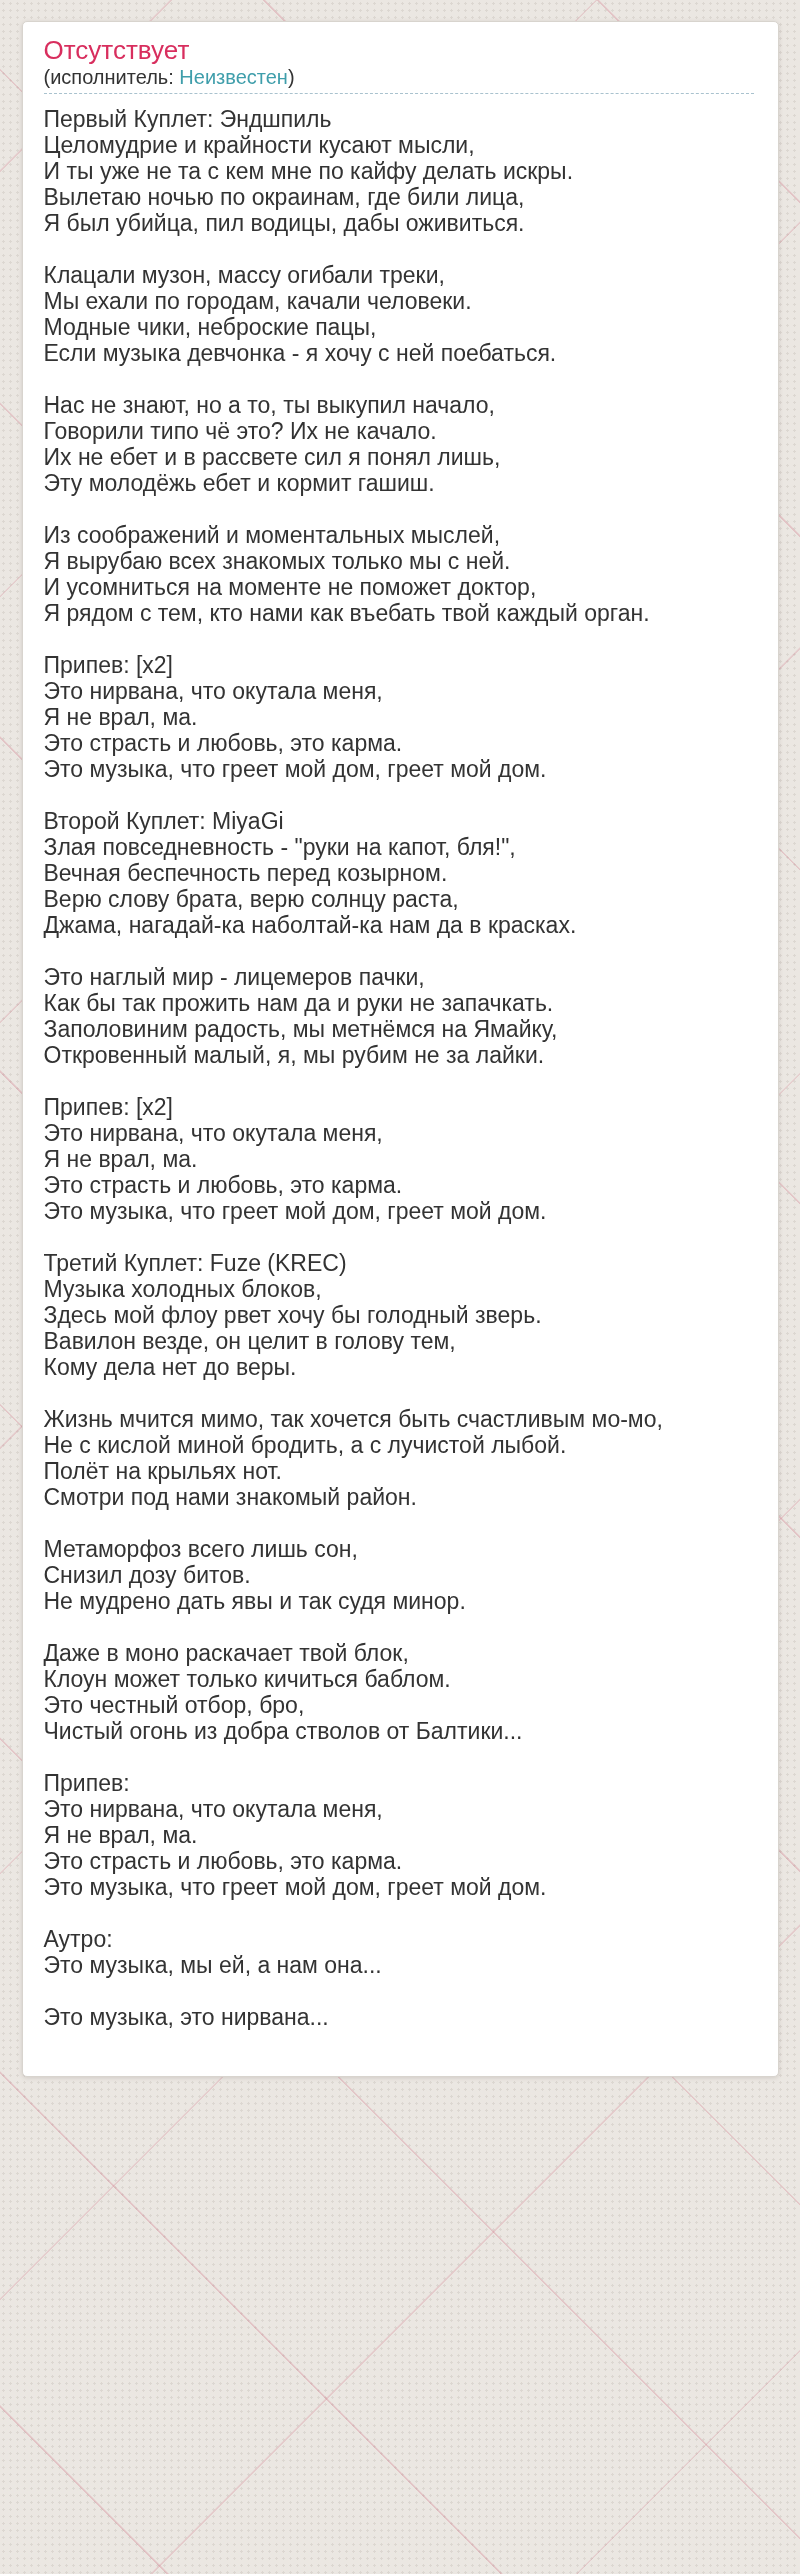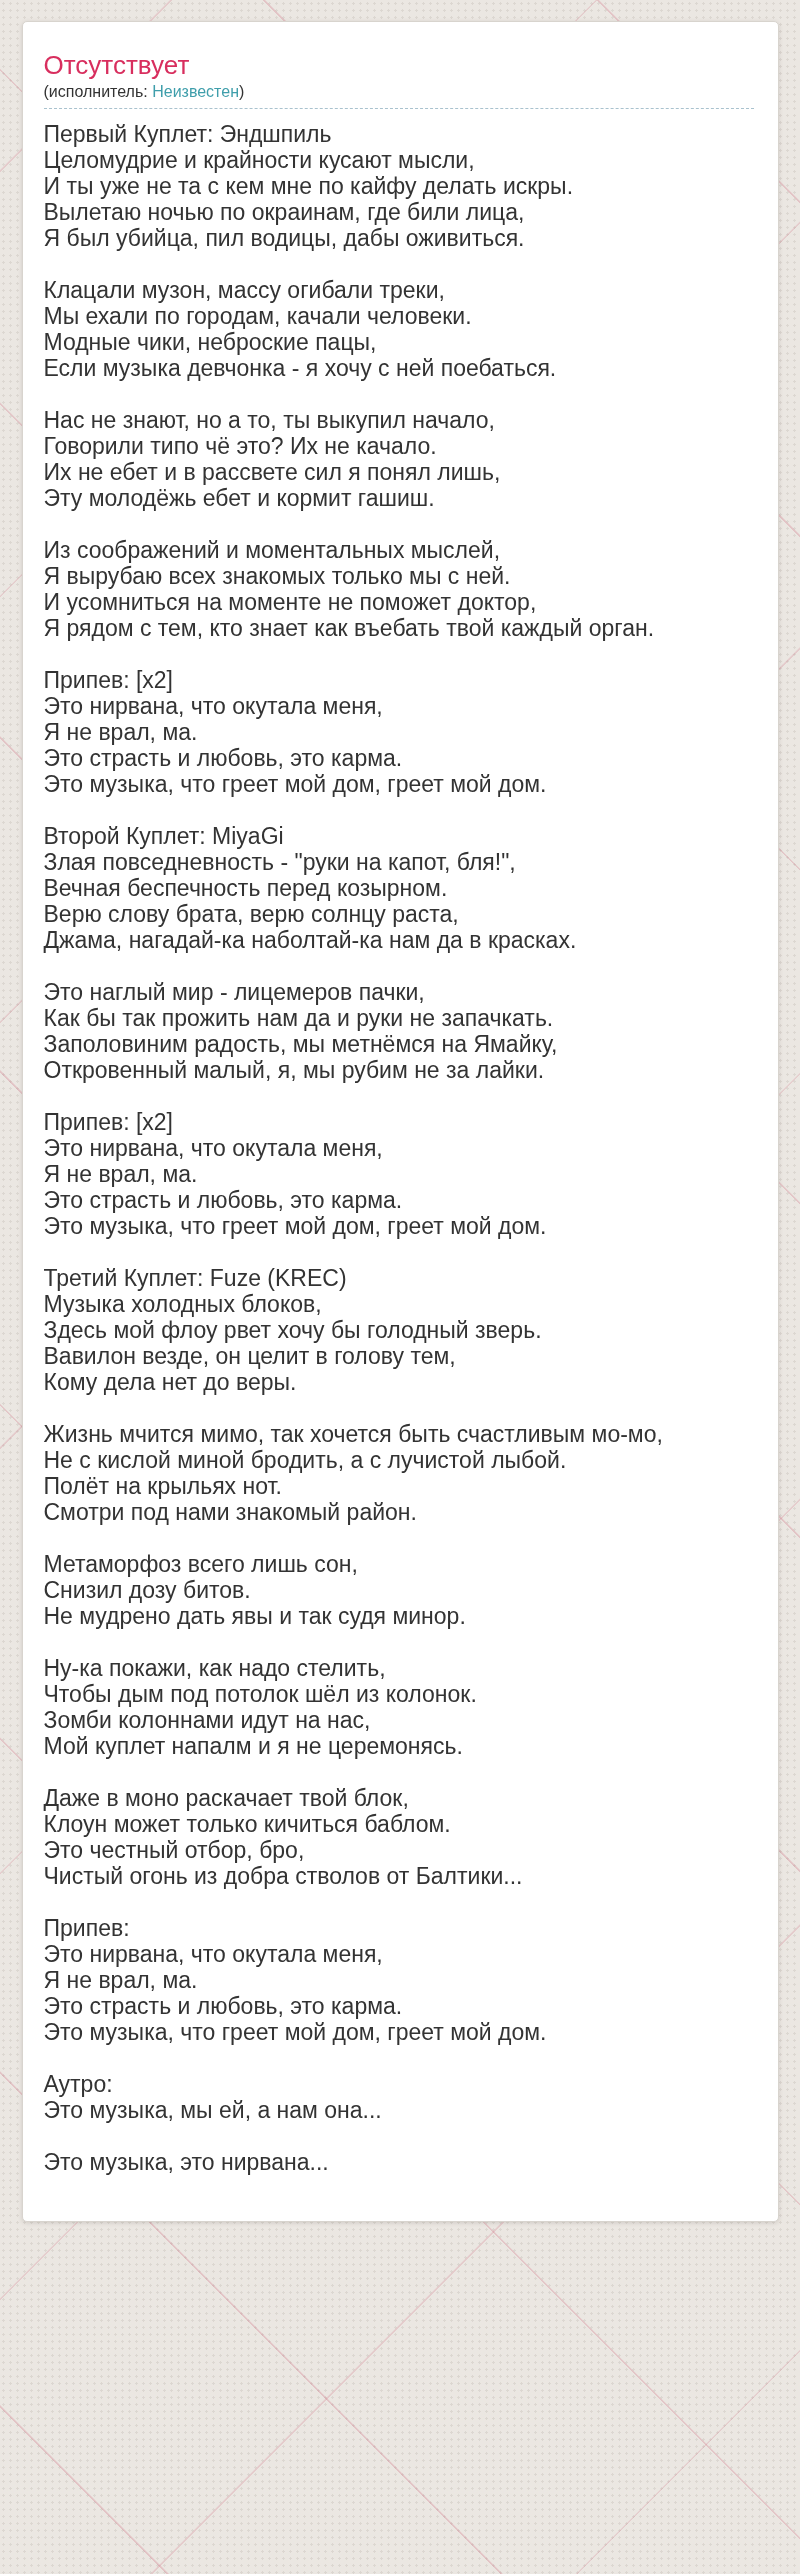--- a/index.html
+++ b/index.html
@@ -32,32 +32,31 @@
     margin: 0 auto;
     background: var(--card-bg, #ffffff);
     border: 1px solid #d8d4ce;
     border-radius: 5px;
     box-shadow: 0 1px 4px rgba(90, 80, 70, 0.18);
     padding: 14px 24px 30px 21px;
   }
   .song-header {
     border-bottom: 1px dashed var(--divider-color, #a9c2ce);
     padding-bottom: 6px;
-    margin-top: 15px;
   }
   .song-title {
     margin: 0;
     font-size: 26px;
     line-height: 28px;
     font-weight: normal;
     color: var(--title-color, #d82e5e);
   }
   .artist-line {
     margin-top: 3px;
-    font-size: 16px;
+    font-size: 20px;
     line-height: 20px;
     color: var(--text-color, #333333);
   }
   .artist-link {
     color: var(--link-color, #3f9eab);
     text-decoration: none;
     cursor: pointer;
   }
   .lyrics {
     padding-top: 12px;
@@ -91,21 +90,21 @@
 Мы ехали по городам, качали человеки.
 Модные чики, неброские пацы,
 Если музыка девчонка - я хочу с ней поебаться.</p>
     <p class="stanza">Нас не знают, но а то, ты выкупил начало,
 Говорили типо чё это? Их не качало.
 Их не ебет и в рассвете сил я понял лишь,
 Эту молодёжь ебет и кормит гашиш.</p>
     <p class="stanza">Из соображений и моментальных мыслей,
 Я вырубаю всех знакомых только мы с ней.
 И усомниться на моменте не поможет доктор,
-Я рядом с тем, кто знает как въебать твой каждый орган.</p>
+Я рядом с тем, кто нами как въебать твой каждый орган.</p>
     <p class="stanza">Припев: [x2]
 Это нирвана, что окутала меня,
 Я не врал, ма.
 Это страсть и любовь, это карма.
 Это музыка, что греет мой дом, греет мой дом.</p>
     <p class="stanza">Второй Куплет: MiyaGi
 Злая повседневность - "руки на капот, бля!",
 Вечная беспечность перед козырном.
 Верю слову брата, верю солнцу раста,
 Джама, нагадай-ка наболтай-ка нам да в красках.</p>
@@ -123,24 +122,20 @@
 Здесь мой флоу рвет хочу бы голодный зверь.
 Вавилон везде, он целит в голову тем,
 Кому дела нет до веры.</p>
     <p class="stanza">Жизнь мчится мимо, так хочется быть счастливым мо-мо,
 Не с кислой миной бродить, а с лучистой лыбой.
 Полёт на крыльях нот.
 Смотри под нами знакомый район.</p>
     <p class="stanza">Метаморфоз всего лишь сон,
 Снизил дозу битов.
 Не мудрено дать явы и так судя минор.</p>
-    <p class="stanza">Ну-ка покажи, как надо стелить,
-Чтобы дым под потолок шёл из колонок.
-Зомби колоннами идут на нас,
-Мой куплет напалм и я не церемонясь.</p>
     <p class="stanza">Даже в моно раскачает твой блок,
 Клоун может только кичиться баблом.
 Это честный отбор, бро,
 Чистый огонь из добра стволов от Балтики...</p>
     <p class="stanza">Припев:
 Это нирвана, что окутала меня,
 Я не врал, ма.
 Это страсть и любовь, это карма.
 Это музыка, что греет мой дом, греет мой дом.</p>
     <p class="stanza">Аутро:

